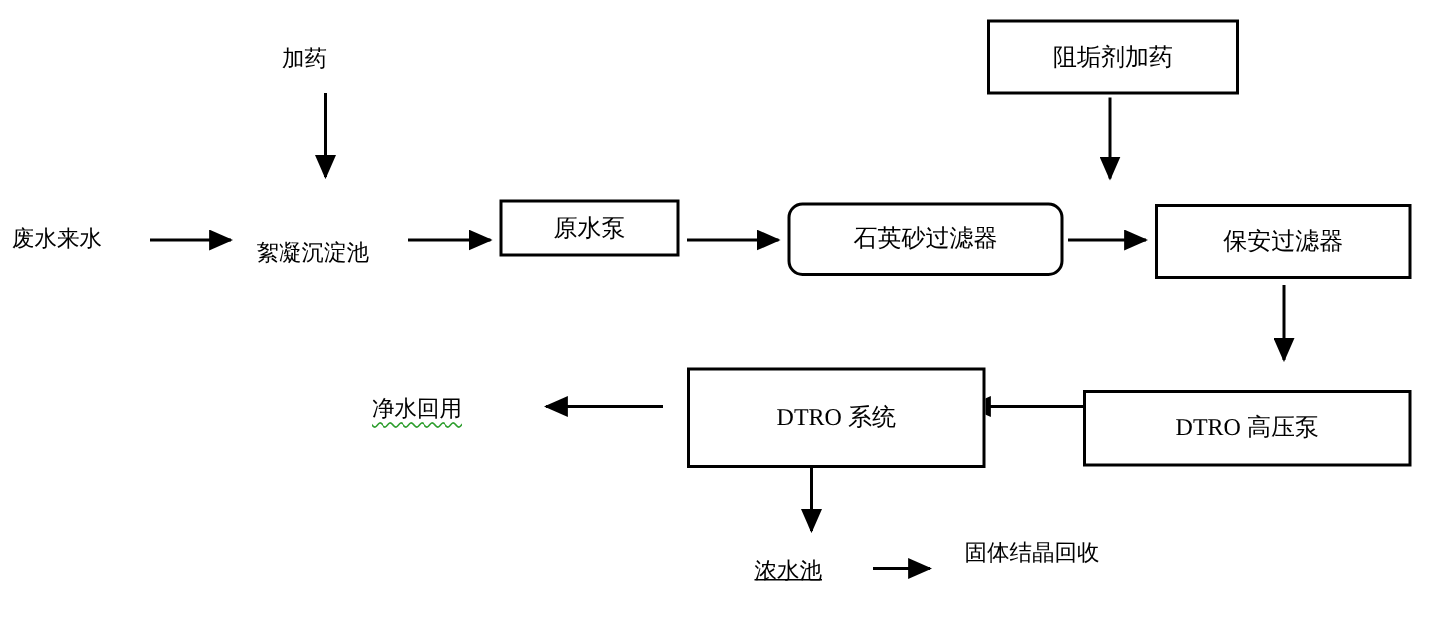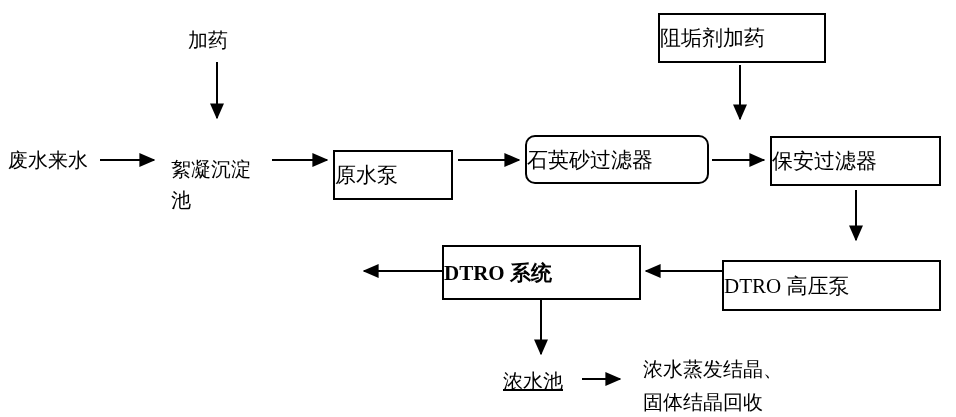--- a/index.html
+++ b/index.html
@@ -18,38 +18,38 @@
   }
   .arrows {
     position: absolute;
     left: 0;
     top: 0;
     width: 956px;
     height: 417px;
   }
   .txt {
     position: absolute;
-    font-size: 20px;
+    font-size: 15px;
     line-height: 30px;
     white-space: nowrap;
     color: #000000;
   }
   .txt.wrap {
     white-space: normal;
     margin-top: 19px;
   }
   .box {
     position: absolute;
     border: 2px solid #000000;
     background: #ffffff;
     box-sizing: border-box;
     display: flex;
     align-items: center;
-    justify-content: flex-start;
-    font-size: 21px;
+    justify-content: center;
+    font-size: 16px;
     white-space: nowrap;
   }
   .squiggle {
     text-decoration-line: underline;
     text-decoration-style: wavy;
     text-decoration-color: #2e9e2e;
     text-decoration-thickness: 1px;
     text-underline-offset: 4px;
   }
   .evap-line {
@@ -79,45 +79,45 @@
     <line x1="541" y1="297" x2="541" y2="354" stroke="#000000" stroke-width="2" marker-end="url(#ah)"></line>
     <line x1="582" y1="379" x2="620" y2="379" stroke="#000000" stroke-width="2" marker-end="url(#ah)"></line>
   </svg>
 
   <div class="txt" style="left:188px; top:25px;">加药</div>
 
   <div class="txt" style="left:8px; top:145px;">废水来水</div>
 
   <div class="txt wrap" style="left:171px; top:135px; width:98px; line-height:31px;">絮凝沉淀池</div>
 
+  <div class="txt squiggle" style="left:248px; top:258px;">净水回用</div>
 
   <div class="txt" style="left:503px; top:366px;text-decoration:underline;">浓水池</div>
 
   <div class="txt" style="left:643px; top:353px;">
-    <div class="evap-line">浓水蒸发结晶、</div>
     <div class="evap-line">固体结晶回收</div>
   </div>
 
-  <div class="box" style="left:333px; top:150px; width:120px; height:50px;">
+  <div class="box" style="left:333px; top:133px; width:120px; height:38px;">
     <span>原水泵</span>
   </div>
 
   <div class="box" style="left:525px; top:135px; width:184px; height:49px;border-radius:10px;">
     <span>石英砂过滤器</span>
   </div>
 
   <div class="box" style="left:658px; top:13px; width:168px; height:50px;">
     <span>阻垢剂加药</span>
   </div>
 
   <div class="box" style="left:770px; top:136px; width:171px; height:50px;">
     <span>保安过滤器</span>
   </div>
 
   <div class="box" style="left:722px; top:260px; width:219px; height:51px;">
     <span>DTRO 高压泵</span>
   </div>
 
-  <div class="box" style="left:442px; top:245px; width:199px; height:55px;font-weight:bold;">
+  <div class="box" style="left:458px; top:245px; width:199px; height:67px;">
     <span>DTRO 系统</span>
   </div>
 
 </div>
 
 </body></html>

